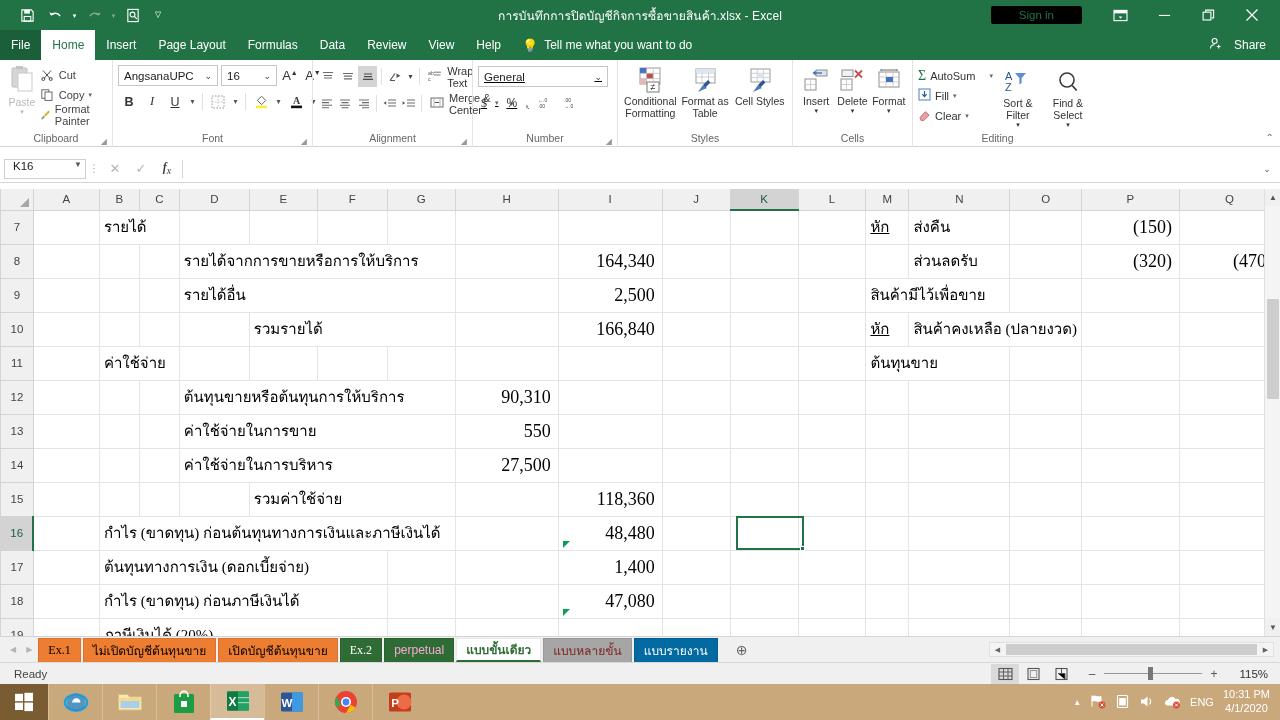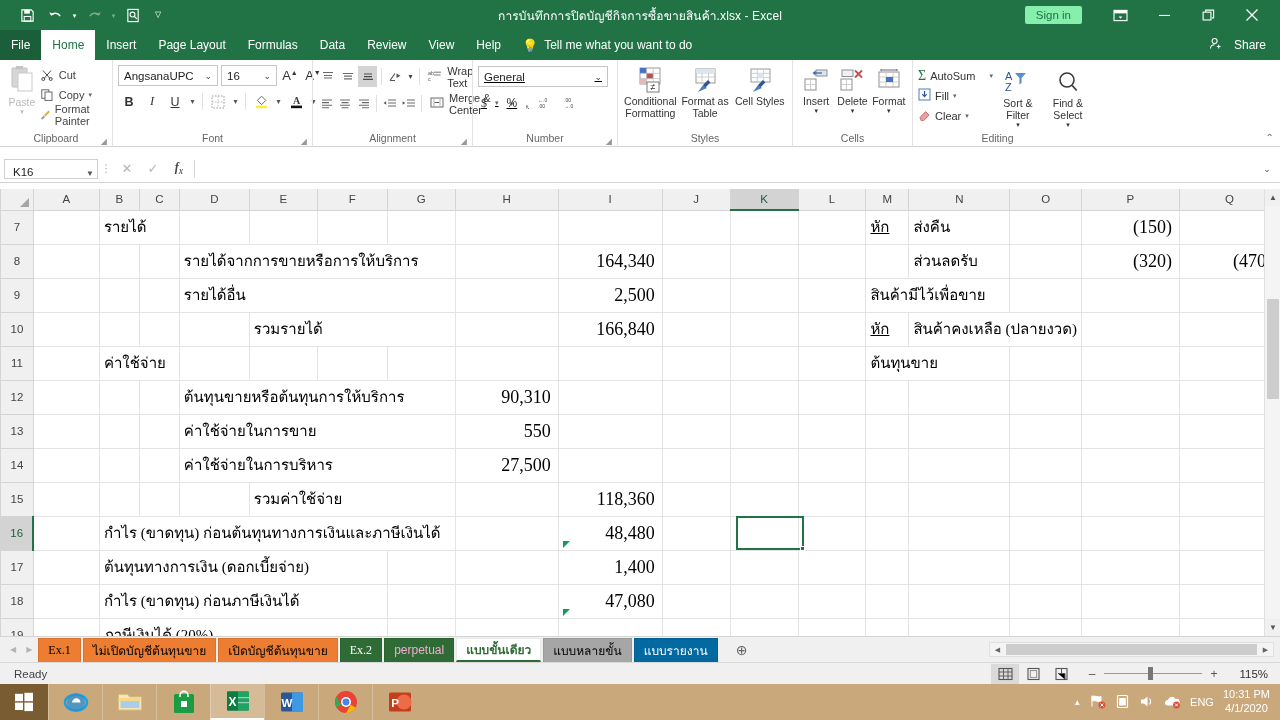--- a/index.html
+++ b/index.html
@@ -25,22 +25,22 @@
   }
   .qat-btn.dim { color:#7fae94; }
   .qat-btn svg { display:block; }
   .title-text {
     position:absolute; left:0; right:0; text-align:center;
     font-size:12px; color:#fff; pointer-events:none;
     letter-spacing:.1px;
   }
   .tb-right { margin-left:auto; display:flex; align-items:center; padding-right:6px; gap:0; }
   .signin {
-    background:#86efac; color:#217346; font-size:11.5px;
-    padding:3px 11px; border-radius:2px; margin-right:16px;
+    background:#000000; color:#217346; font-size:11.5px;
+    padding:3px 28px; border-radius:2px; margin-right:16px;
   }
   .wbtn { width:44px; height:30px; display:flex; align-items:center; justify-content:center; color:#fff; }
   .wbtn svg { display:block; }
 
   
   .ribbon-tabs {
     position:absolute; left:0; top:30px; width:1280px; height:30px;
     background:#217346; display:flex; align-items:stretch;
   }
   .rtab {
@@ -140,22 +140,22 @@
   .edit-right { display:flex; padding-top:2px; }
   .collapse-ribbon { position:absolute; right:6px; bottom:3px; font-size:10px; color:#666; }
 
   
   .formula-bar {
     position:absolute; left:0; top:155px; width:1280px; height:28px;
     background:#fff; border-bottom:1px solid #d4d4d4;
     display:flex; align-items:center; padding:0 4px;
   }
   .namebox {
-    width:94px; height:20px; border:1px solid #d0d0d0; background:#fff;
-    display:flex; align-items:flex-end; padding:0 3px 0 8px; font-size:11.5px; color:#222;
+    width:82px; height:20px; border:1px solid #d0d0d0; background:#fff;
+    display:flex; align-items:flex-start; padding:0 3px 0 8px; font-size:11.5px; color:#222;
   }
   .namebox .nb-v { flex:1; }
   .namebox .nb-c { font-size:8px; color:#555; }
   .fdots { width:16px; text-align:center; color:#aaa; font-size:11px; letter-spacing:0; }
   .fbtns { display:flex; align-items:center; gap:0; }
   .fbtn { width:26px; text-align:center; color:#b5b5b5; font-size:13px; }
   .fbtn.fx { color:#444; font-style:italic; font-size:12px; font-family:"Liberation Serif", serif; }
   .fline { width:1px; height:18px; background:#d8d8d8; margin:0 2px; }
   .finput {
     flex:1; height:20px; border:none; outline:none; font-size:12px;
@@ -1040,21 +1040,21 @@
       <span>◀</span>
       <span>▶</span>
     </div>
     <div class="tabs">
       <div class="stab" style="background:#ED7D31;color:#000;">Ex.1</div>
       <div class="stab" style="background:#ED7D31;color:#000;">ไม่เปิดบัญชีต้นทุนขาย</div>
       <div class="stab" style="background:#ED7D31;color:#000;">เปิดบัญชีต้นทุนขาย</div>
       <div class="stab" style="background:#2E6B35;color:#fff;">Ex.2</div>
       <div class="stab" style="background:#2E6B35;color:#f9a8d4;font-family:'Liberation Sans',sans-serif;">perpetual</div>
       <div class="stab active" style="background:#fff;color:#2E6B35;border-bottom-color:#2E6B35;">แบบขั้นเดียว</div>
-      <div class="stab" style="background:#A6A6A6;color:#000000;">แบบหลายขั้น</div>
+      <div class="stab" style="background:#A6A6A6;color:#7f1d1d;">แบบหลายขั้น</div>
       <div class="stab" style="background:#0369a1;color:#fff;">แบบรายงาน</div>
     </div>
     <div class="addsheet">⊕</div>
     <div class="hscroll-track">
       <div class="hs-arrow">◀</div>
       <div class="hs-thumb"></div>
       <div class="hs-arrow">▶</div>
     </div>
   </div>
 

